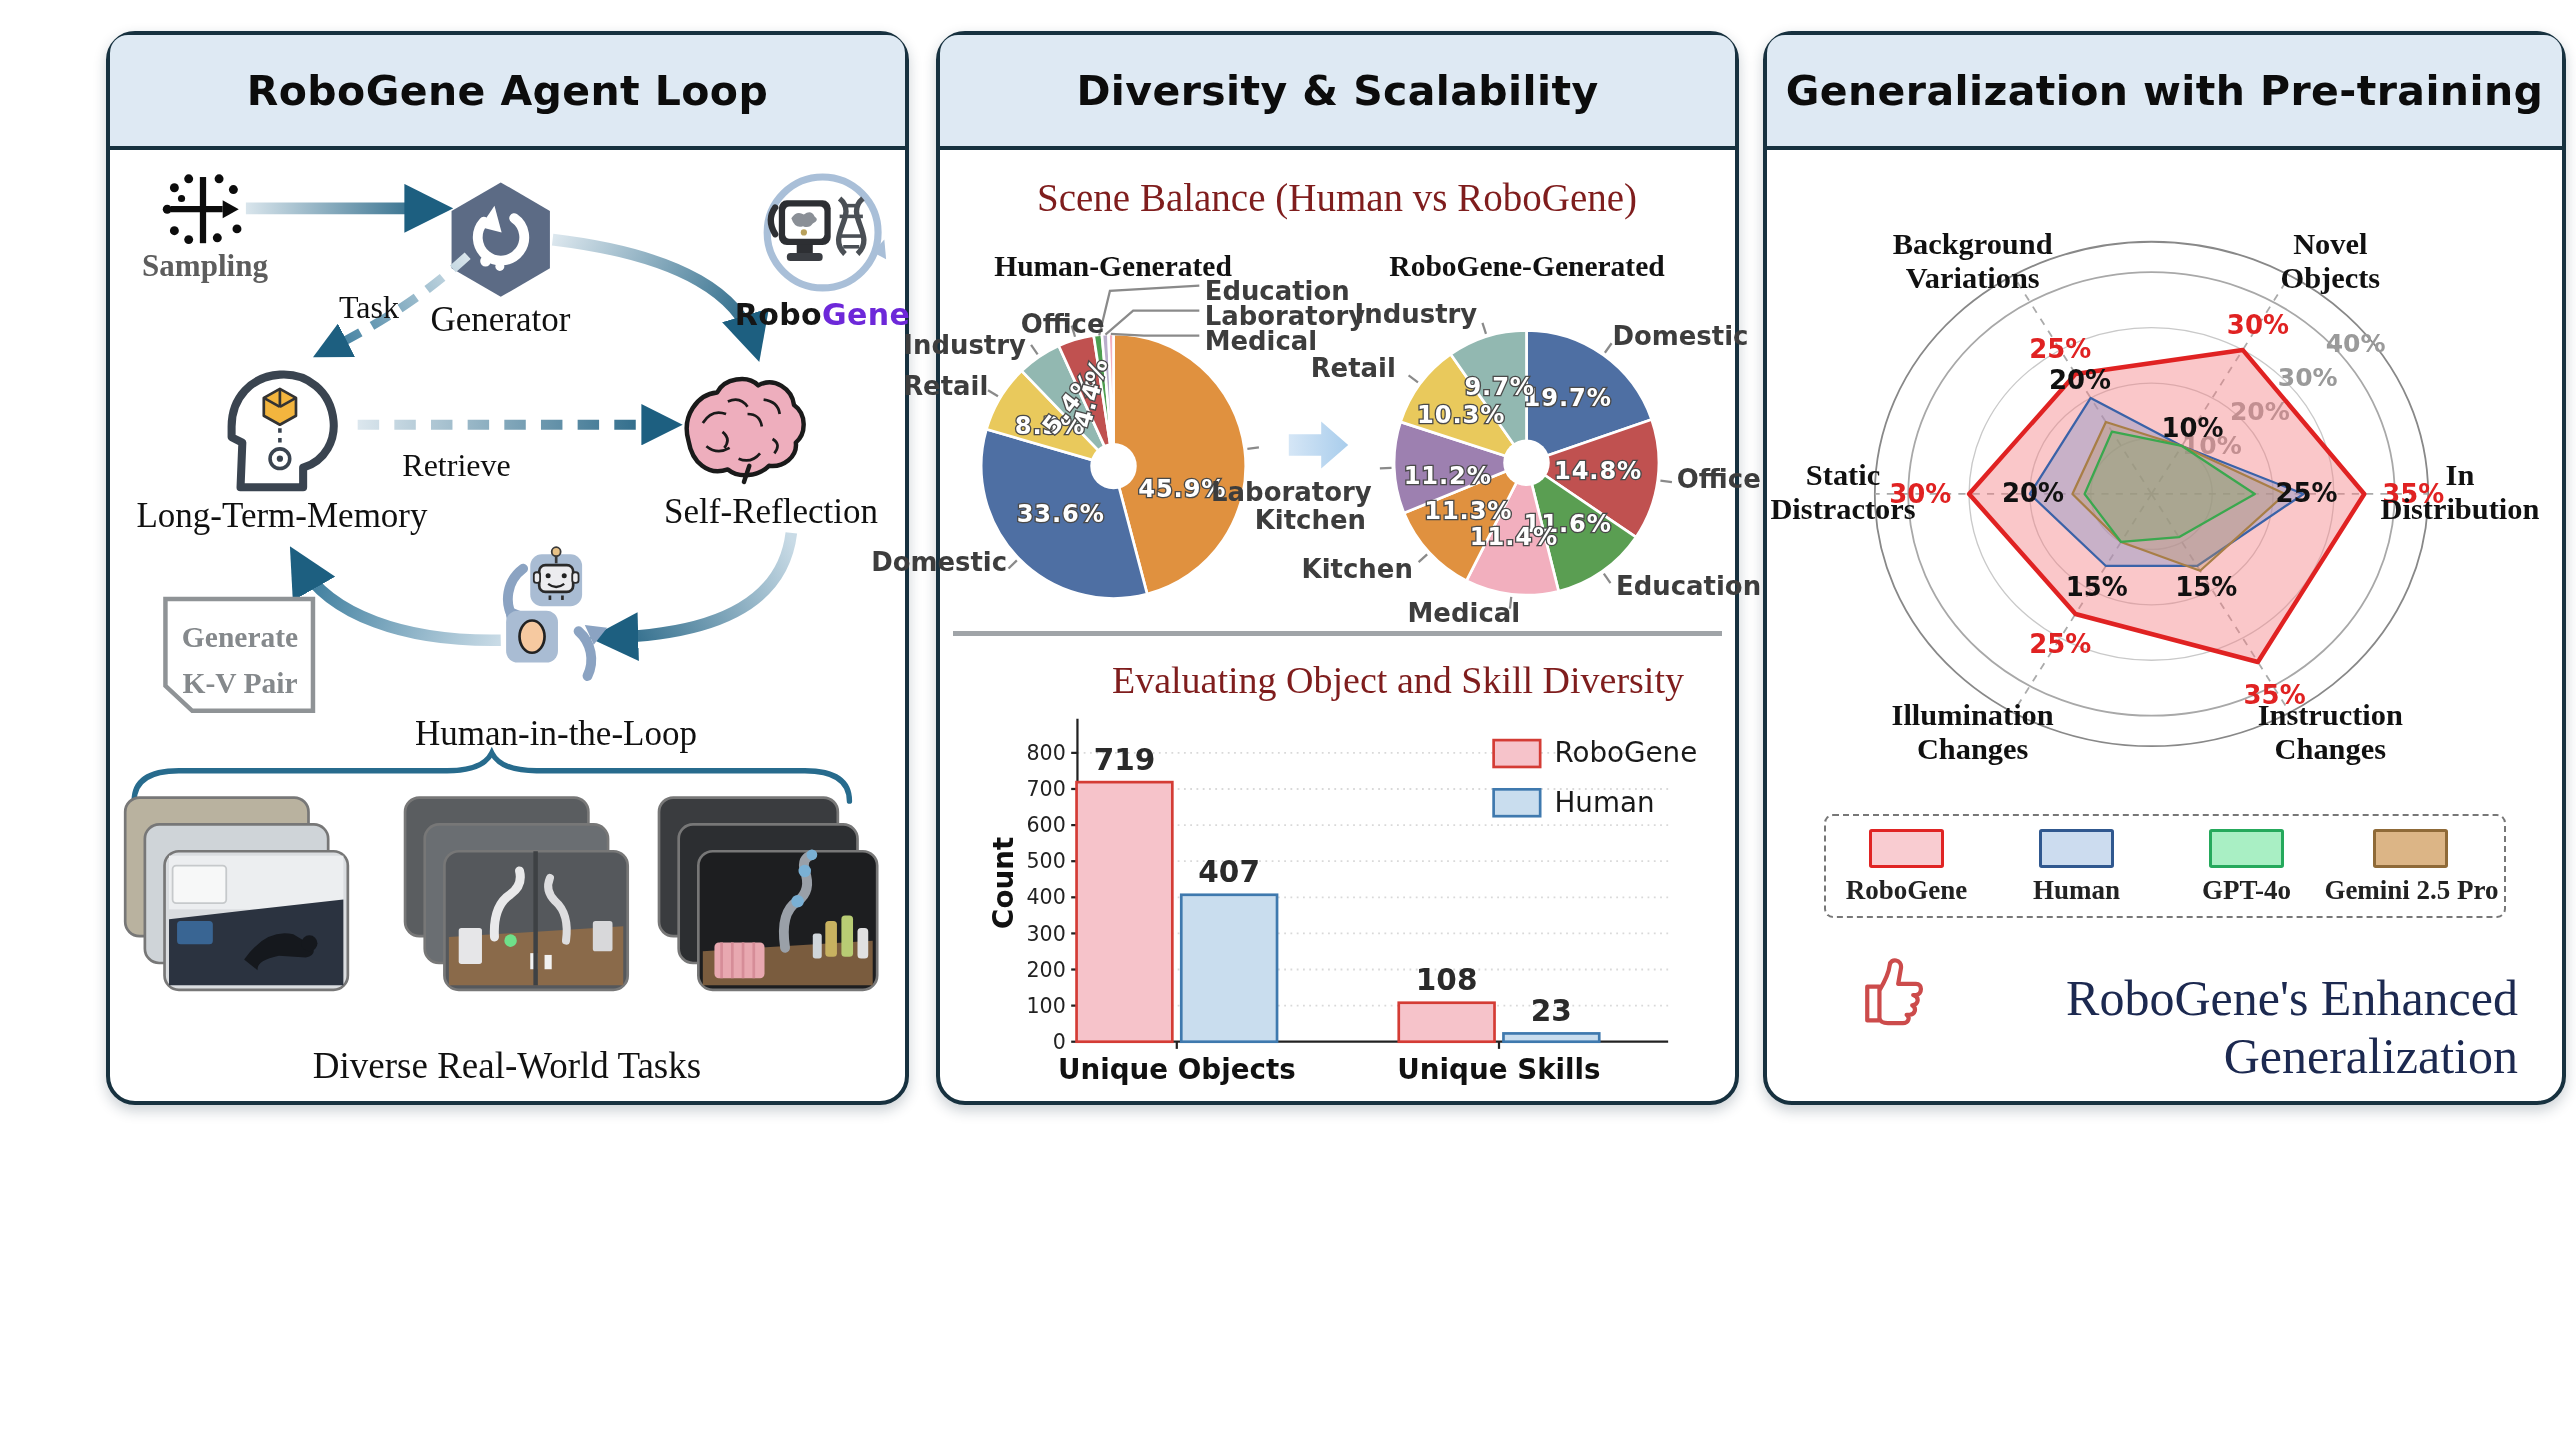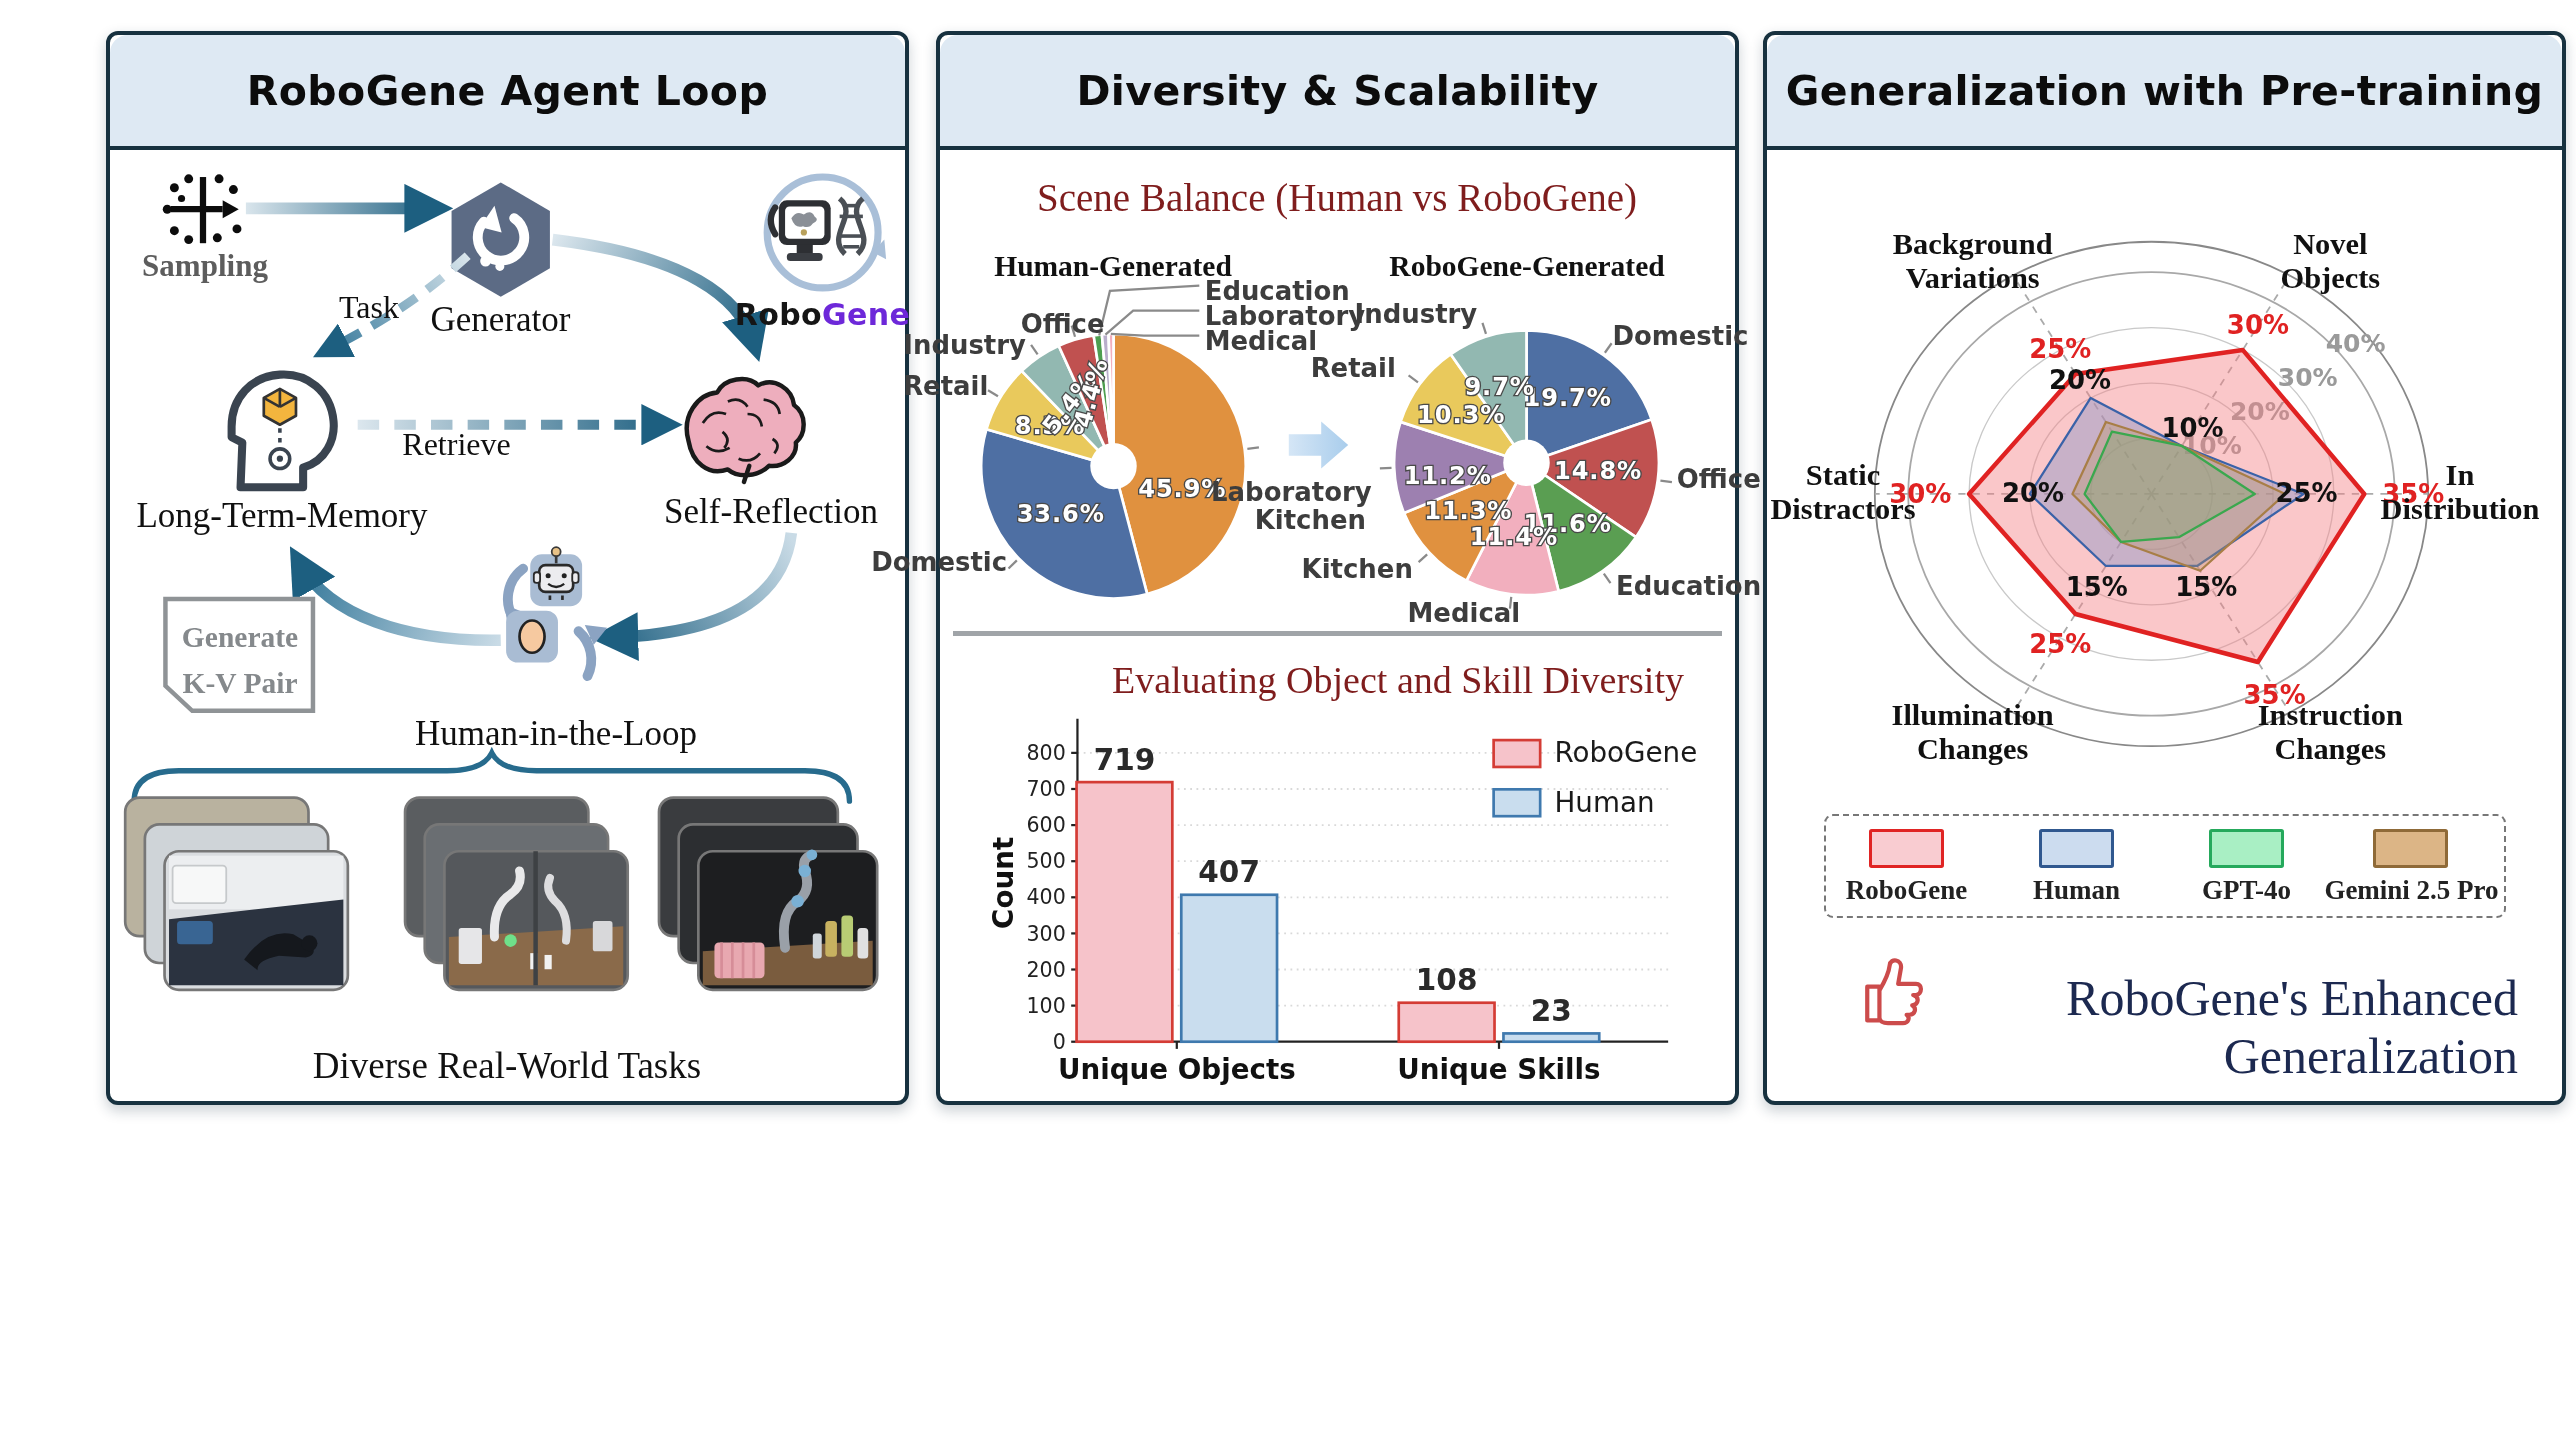--- a/index.html
+++ b/index.html
@@ -1,21 +1,21 @@
 <!DOCTYPE html>
 <html style="font-size:14.3px"><head>
 <meta charset="utf-8">
 <style>
   html,body{margin:0;padding:0;}
   body{width:2576px;height:1449px;background:#ffffff;position:relative;
        font-family:"DejaVu Sans",sans-serif;overflow:hidden;}
   svg{overflow:visible;display:block;}
   .abs{position:absolute;}
   .panel{position:absolute;top:31px;width:803px;height:1074px;background:#fff;
-         border:4.5px solid #17313f;border-radius:12px;box-sizing:border-box;
+         border:4.5px solid #17313f;border-radius:29px;box-sizing:border-box;
          box-shadow:0 5.4px 12.5px rgba(25,45,65,.22);}
   .panel-header{height:111px;background:#dee9f3;border-bottom:4.5px solid #17313f;
                 display:flex;align-items:center;justify-content:center;
                 border-radius:18px 18px 0 0;}
   .panel-title{font-size:41px;font-weight:600;color:#0c0c0c;letter-spacing:0.4px;}
   .panel-body{position:relative;width:100%;height:950px;}
   .serif{font-family:"Liberation Serif",serif;}
   .node-label{font-size:35px;color:#101010;text-align:center;}
   .small-node-label{font-size:32px;color:#101010;text-align:center;}
   .gray-label{font-size:31px;font-weight:bold;color:#5d5d5d;text-align:center;}
@@ -228,21 +228,21 @@
       </g>
     </svg>
 
     <div class="abs serif gray-label" style="left:0px;top:98px;width:190px;">Sampling</div>
     <div class="abs serif node-label" style="left:292px;top:150px;width:197px;">Generator</div>
     <div class="abs logo-text" style="left:623px;top:147px;width:179px;">
       <span style="color:#151515;">Robo</span><span style="color:#6d28d9;">Gene</span>
     </div>
     <div class="abs serif small-node-label" style="left:210px;top:139px;width:98px;">Task</div>
     <div class="abs serif node-label" style="left:18px;top:346px;width:308px;">Long-Term-Memory</div>
-    <div class="abs serif small-node-label" style="left:257px;top:276px;width:179px;">Retrieve</div>
+    <div class="abs serif small-node-label" style="left:257px;top:297px;width:179px;">Retrieve</div>
     <div class="abs serif node-label" style="left:527px;top:342px;width:268px;">Self-Reflection</div>
     <div class="abs serif node-label" style="left:285px;top:564px;width:322px;">Human-in-the-Loop</div>
     <div class="abs serif kv-text" style="left:64px;top:465px;width:132px;">
       <div>Generate</div>
       <div>K-V Pair</div>
     </div>
     <div class="abs serif caption" style="left:0;top:894px;width:794px;">Diverse Real-World Tasks</div>
   </div>
 </div>
 

